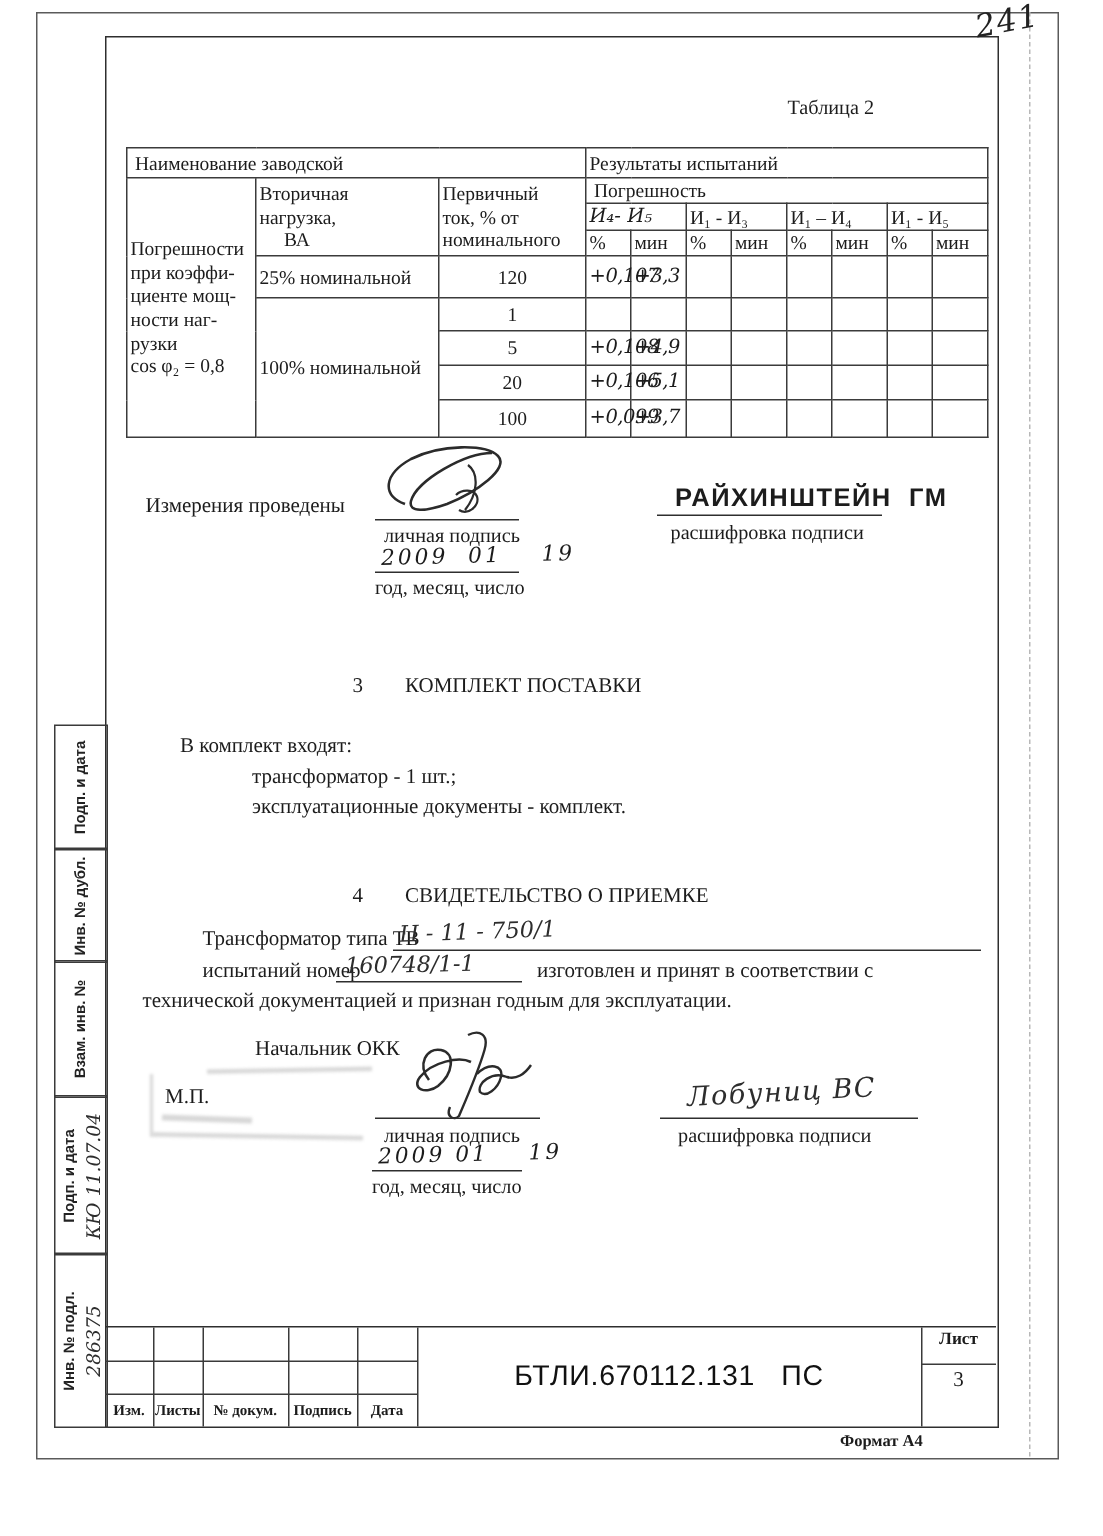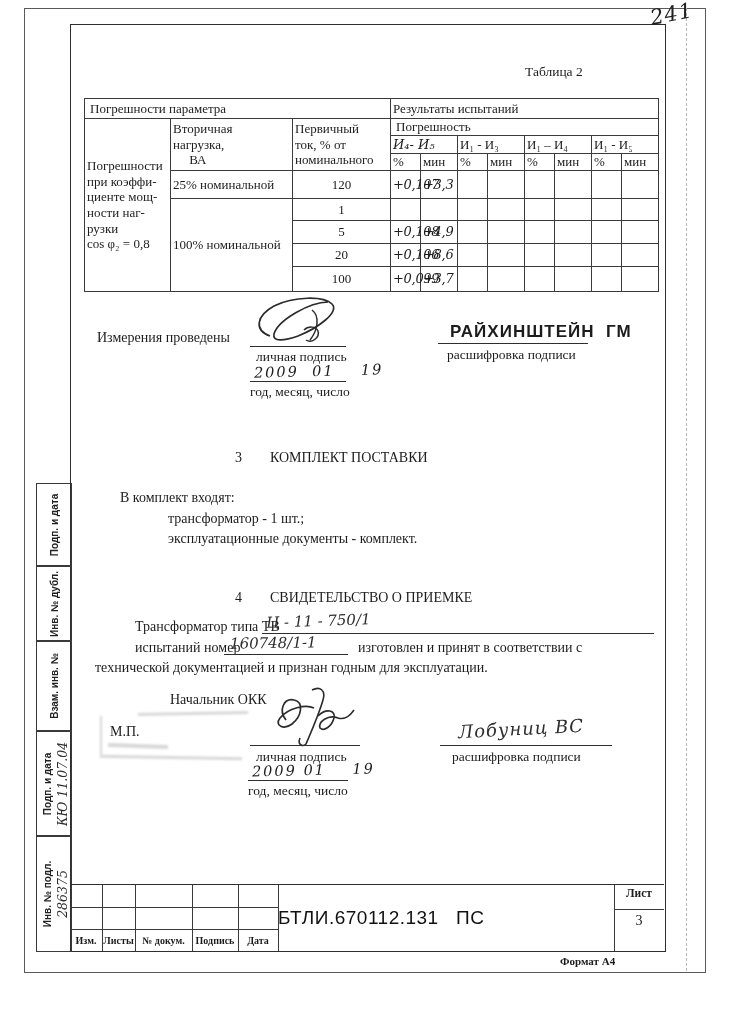--- a/index.html
+++ b/index.html
@@ -45,21 +45,21 @@
             transform:translate(calc(-50% + 8px),-50%) rotate(-90deg);
             font-family:"DejaVu Serif",serif;font-style:italic;font-size:12.5px;
             white-space:nowrap;color:#2d2d2d;}
   
   .tb{left:70px;top:884px;width:594px;height:66px;border-top:1.6px solid #2e2e2e;}
   .tb .v{position:absolute;top:0;height:66px;border-left:1.1px solid #3a3a3a;}
   .tb .h{position:absolute;border-top:1.1px solid #3a3a3a;}
   .tb .lbl{position:absolute;top:46px;height:20px;line-height:20px;text-align:center;
            font-size:10px;font-weight:bold;}
   .docnum{position:absolute;left:208px;top:0;width:336px;height:66px;line-height:66px;
-          font-family:"Liberation Sans",sans-serif;font-size:19px;
+          text-align:center;font-family:"Liberation Sans",sans-serif;font-size:19px;
           letter-spacing:0.5px;white-space:pre;color:#111;}
   .sheet-lbl{position:absolute;left:544px;top:2px;width:50px;text-align:center;
              font-size:11.5px;font-weight:bold;}
   .sheet-num{position:absolute;left:544px;top:28px;width:50px;text-align:center;font-size:14px;}
   
   .mp-smudge{position:absolute;background:#8f8f8f;opacity:.35;filter:blur(1.2px);}
   .pgnum{font-family:"DejaVu Serif",serif;font-style:italic;font-size:21px;
          transform:rotate(-11deg);letter-spacing:1px;color:#222;}
   .sig{position:absolute;}
 </style>
@@ -85,21 +85,21 @@
         <col style="width:37px">
         <col style="width:30px">
         <col style="width:37px">
       <col style="width:30px">
         <col style="width:37px">
         <col style="width:30px">
         <col style="width:37px">
     </colgroup>
     <tbody>
         <tr class="rA">
-      <td colspan="3" style="padding-left:5px">Погрешности параметра</td>
+      <td colspan="3" style="padding-left:5px">Наименование заводской</td>
       <td colspan="8" style="padding-left:2px">Результаты испытаний</td>
     </tr>
     <tr class="rB">
       <td rowspan="8" class="pre">Погрешности
 при коэффи-
 циенте мощ-
 ности наг-
 рузки
 cos φ₂ = 0,8</td>
       <td rowspan="3" class="pre">Вторичная
@@ -157,21 +157,21 @@
       <td></td>
           <td></td>
       <td></td>
           <td></td>
       <td></td>
           <td></td>
     </tr>
     <tr class="rH">
       <td class="cur">20</td>
       <td class="hwv">+0,106</td>
-      <td class="hwv">+8,6</td>
+      <td class="hwv">+5,1</td>
       <td></td>
           <td></td>
       <td></td>
           <td></td>
       <td></td>
           <td></td>
     </tr>
     <tr class="rI">
       <td class="cur">100</td>
       <td class="hwv">+0,099</td>

